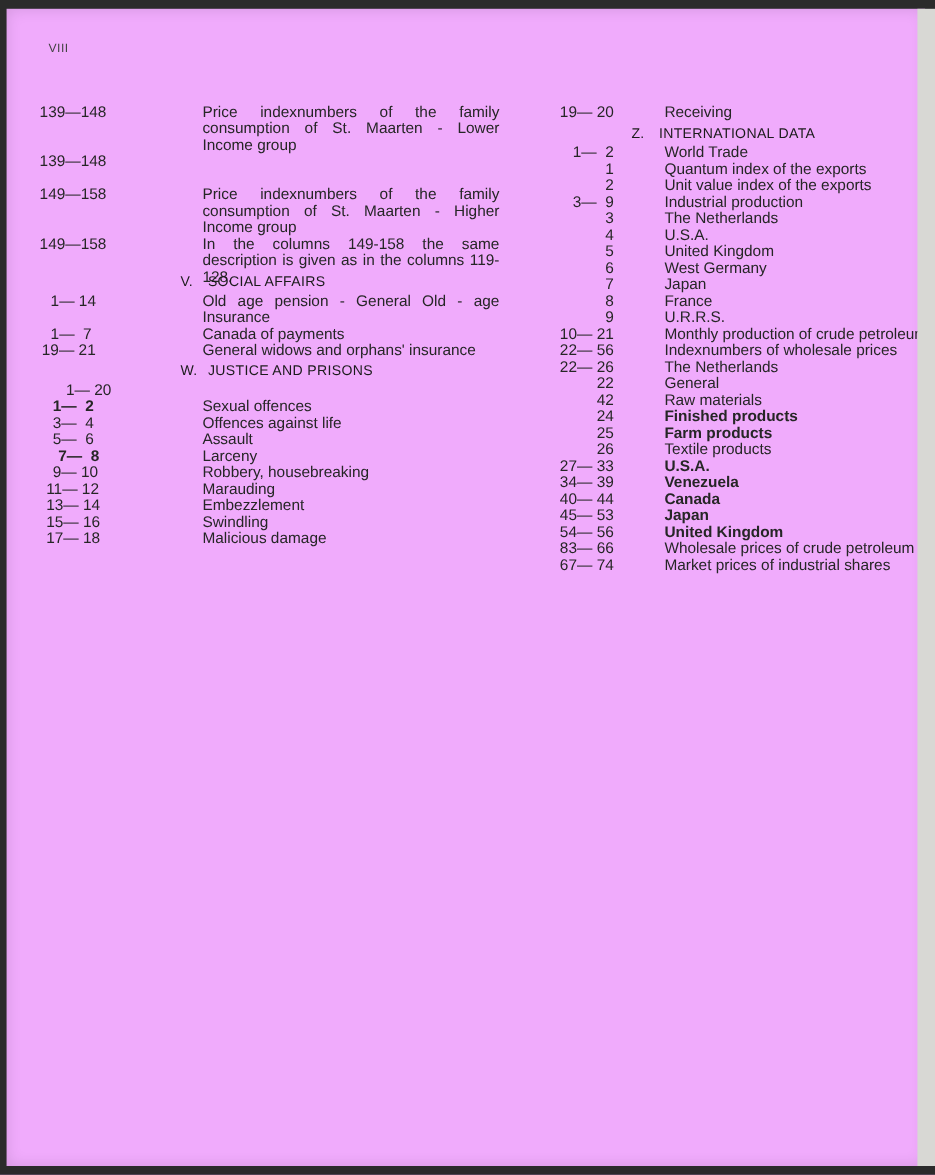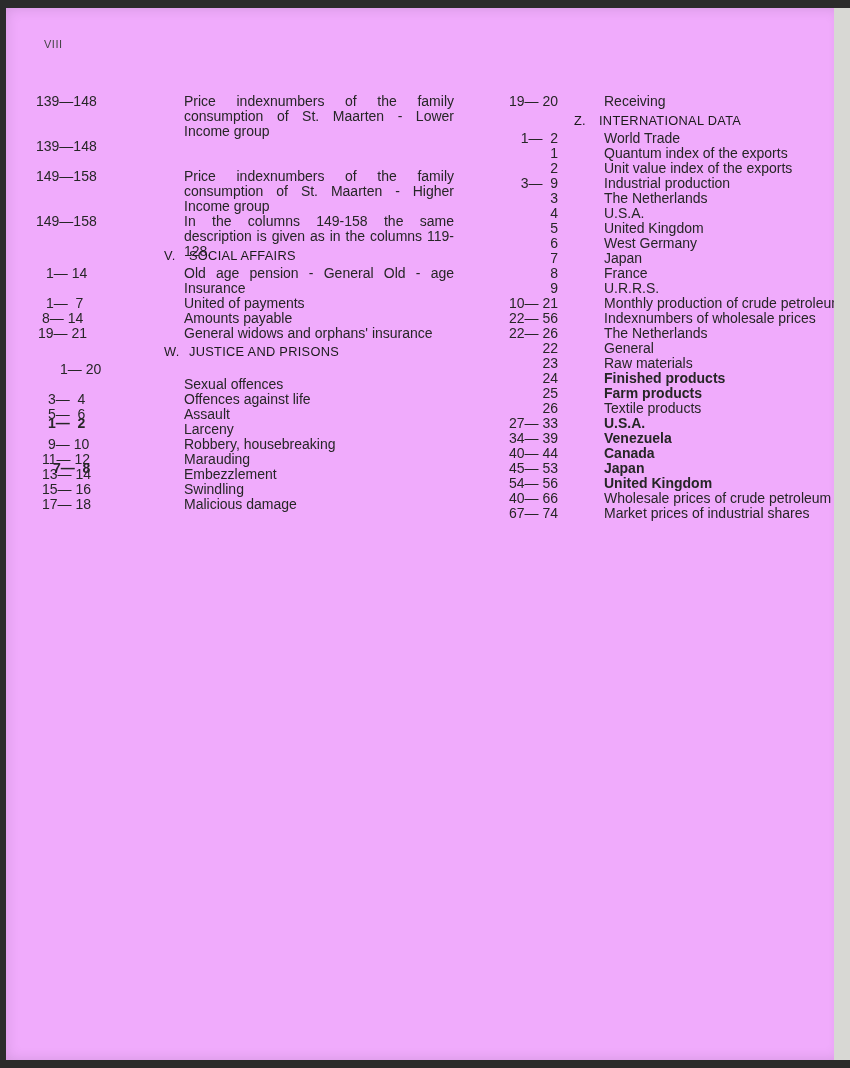--- a/index.html
+++ b/index.html
@@ -18,21 +18,21 @@
   .row { position:relative; font-size:14px; line-height:15px; white-space:nowrap; }
   .row .num { position:absolute; text-align:right; white-space:pre; }
   .left .row .num { left:30px; width:80px; text-align:left; }
   .left .row .txt { position:relative; left:178px; width:270px; white-space:normal; text-align:justify; text-align-last:left; }
   .right .row .num { left:0; width:82px; }
   .right .row .txt { position:relative; left:128px; width:250px; white-space:nowrap; }
   .heading { position:relative; font-size:12.8px; line-height:20px; font-weight:normal; letter-spacing:0.3px; color:#1b1b1b; }
   .left .heading { left:158px; }
   .right .heading { left:98px; }
   .heading .letter { display:inline-block; width:25px; }
-  .bold { font-weight:bold;margin-top:39px; }
+  .bold { font-weight:bold; }
 </style>
 </head>
 <body>
 
 <div class="page">
   <div class="folio">VIII</div>
 
   <div class="col left">
     <div class="row" style="height:45px">
       <span class="num">139—148</span>
@@ -52,25 +52,21 @@
 
     <div class="heading" style="margin-top:2px">
       <span class="letter">V.</span><span>SOCIAL AFFAIRS</span>
     </div>
     <div class="row" style="height:30px">
       <span class="num" style="left:40px">1— 14</span>
       <div class="txt">Old age pension - General Old - age Insurance</div>
     </div>
     <div class="row" style="height:15px">
       <span class="num" style="left:40px">1—  7</span>
-      <div class="txt">United of payments</div>
-    </div>
-    <div class="row" style="height:15px">
-      <span class="num" style="left:36px">8— 14</span>
-      <div class="txt">Amounts payable</div>
+      <div class="txt">Canada of payments</div>
     </div>
     <div class="row" style="height:15px">
       <span class="num" style="left:32px">19— 21</span>
       <div class="txt">General widows and orphans' insurance</div>
     </div>
 
     <div class="heading" style="margin-top:1px">
       <span class="letter">W.</span><span>JUSTICE AND PRISONS</span>
     </div>
     <div class="row" style="height:15px">
@@ -177,21 +173,21 @@
         </div>
         <div class="row" style="height: 15px;">
           <span class="num">22— 26</span>
           <div class="txt">The Netherlands</div>
         </div>
         <div class="row" style="height: 15px;">
           <span class="num">22</span>
           <div class="txt">General</div>
         </div>
         <div class="row" style="height: 15px;">
-          <span class="num">23</span>
+          <span class="num">42</span>
           <div class="txt">Raw materials</div>
         </div>
         <div class="row" style="height: 15px;">
           <span class="num">24</span>
           <div class="txt" style="font-weight: 600;">Finished products</div>
         </div>
         <div class="row" style="height: 15px;">
           <span class="num">25</span>
           <div class="txt" style="font-weight: 600;">Farm products</div>
         </div>
@@ -213,21 +209,21 @@
         </div>
         <div class="row" style="height: 15px;">
           <span class="num">45— 53</span>
           <div class="txt" style="font-weight: 600;">Japan</div>
         </div>
         <div class="row" style="height: 15px;">
           <span class="num">54— 56</span>
           <div class="txt" style="font-weight: 600;">United Kingdom</div>
         </div>
         <div class="row" style="height: 15px;">
-          <span class="num">40— 66</span>
+          <span class="num">83— 66</span>
           <div class="txt">Wholesale prices of crude petroleum</div>
         </div>
         <div class="row" style="height: 15px;">
           <span class="num">67— 74</span>
           <div class="txt">Market prices of industrial shares</div>
         </div>
       </div>
   </div>
 </div>
 <div class="edge-right"></div>

